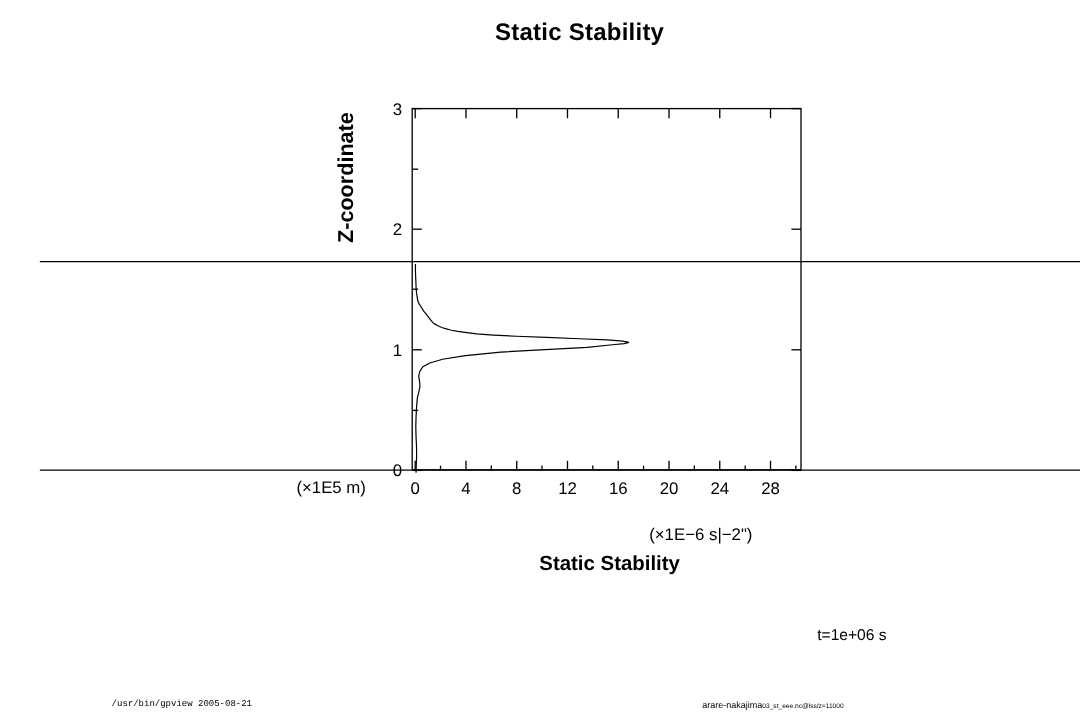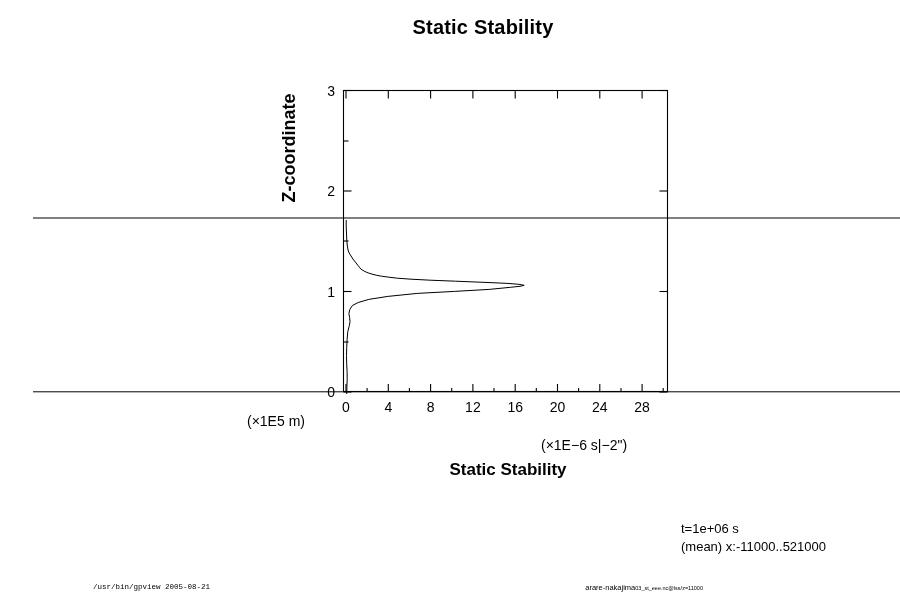--- a/index.html
+++ b/index.html
@@ -57,21 +57,21 @@
     left: 310px;
     top: 460px;
     width: 330px;
     text-align: center;
     font-size: 17px;
     font-weight: bold;
   }
   .unit-y {
     position: absolute;
     left: 214px;
-    top: 413px;
+    top: 398px;
     font-size: 14px;
     white-space: nowrap;
   }
   .unit-x {
     position: absolute;
     left: 508px;
     top: 437px;
     font-size: 14px;
     white-space: nowrap;
   }
@@ -206,20 +206,19 @@
   <div class="axis-label-y">
     <span>Z-coordinate</span>
   </div>
 
   <div class="unit-y">(×1E5 m)</div>
   <div class="unit-x">(×1E−6 s|−2")</div>
 
   <div class="axis-label-x">Static Stability</div>
 
   <div class="annot annot-line1">t=1e+06 s</div>
-  <div class="annot annot-line2">(mean) x:-11000..521000</div>
 
   <div class="footer-left">/usr/bin/gpview 2005-08-21</div>
   <div class="footer-right">
     <span>arare-nakajima</span><span class="tiny">03_st_eee.nc@lss/z=11000</span>
   </div>
 
 </div>
 
 </body></html>

